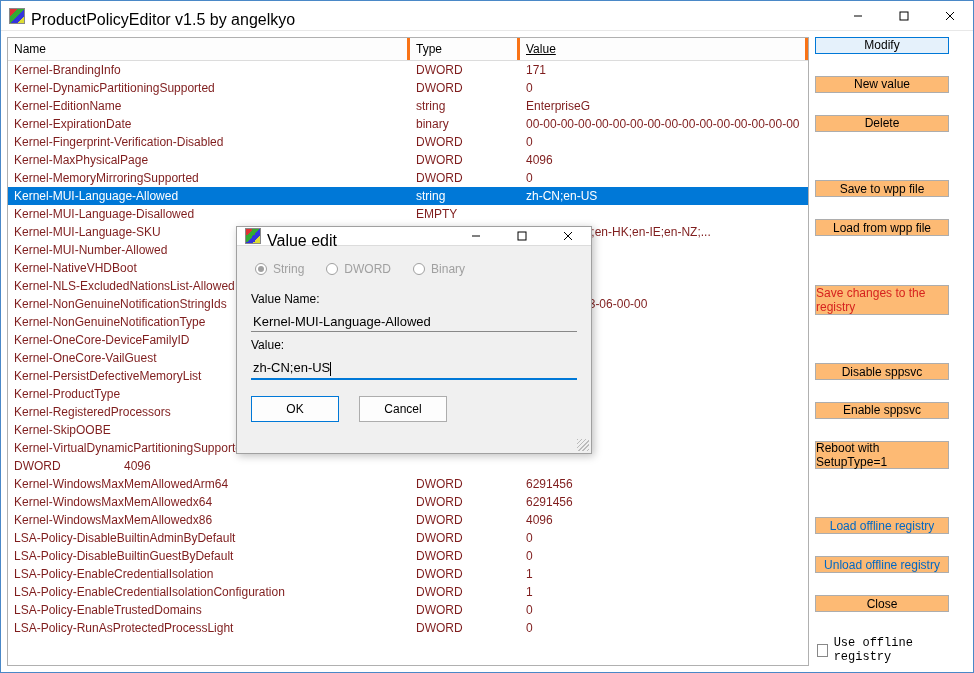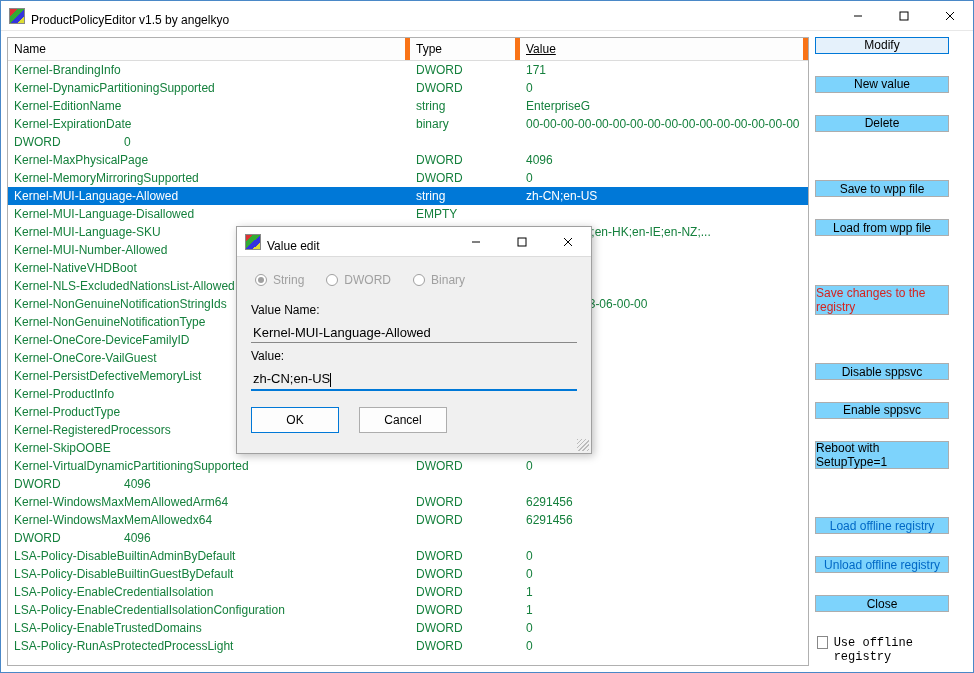--- a/index.html
+++ b/index.html
@@ -10,76 +10,76 @@
   }
   .titlebar {
     height: 30px; display: flex; align-items: center; padding: 0 0 0 8px;
     background: #fff; border-bottom: 1px solid #e8e8e8;
   }
   .titlebar-icon {
     width: 16px; height: 16px; margin-right: 6px;
     background: linear-gradient(135deg,#d33 0 25%,#3a3 0 50%,#33d 0 75%,#dd3 0);
     border: 1px solid #888;
   }
-  .titlebar-text { font-size: 12px; color: #000; flex: 1; margin-top: 9px; }
+  .titlebar-text { font-size: 16px; color: #000; flex: 1; margin-top: 9px; }
   .win-controls { display: flex; }
   .win-btn {
     width: 46px; height: 30px; display: flex; align-items: center; justify-content: center;
     font-size: 13px; color: #000; font-family: "Segoe UI Symbol", sans-serif;
   }
   .win-btn svg { stroke: #000; fill: none; }
   .client {
     flex: 1; display: flex; padding: 6px 0 6px 6px; gap: 6px; overflow: hidden;
   }
   .grid-wrap {
     flex: 1; border: 1px solid #b0b0b0; background: #fff; display: flex; flex-direction: column;
     position: relative; overflow: hidden;
   }
   .grid-header {
     display: flex; background: #fff; border-bottom: 1px solid #dcdcdc;
     font-size: 12px; color: #000;
   }
   .grid-header .col {
-    padding: 4px 6px; border-right: 5px solid #f97316; background: #fdfdfd;
+    padding: 4px 6px; border-right: 3px solid #f97316; background: #fdfdfd;
   }
   .col-name { width: 402px; }
   .col-type { width: 110px; }
   .col-value { flex: 1; text-decoration: underline; }
   .grid-body { flex: 1; overflow-y: scroll; position: relative; }
   .row {
-    display: flex; height: 18px; line-height: 18px; font-size: 12px; color: #15803d;
+    display: flex; height: 18px; line-height: 18px; font-size: 12px; color: #7f1d1d;
     white-space: nowrap; overflow: hidden;
   }
   .row .cell { padding: 0 6px; overflow: hidden; text-overflow: ellipsis; }
   .row .cell.n { width: 402px; }
   .row .cell.t { width: 110px; }
   .row .cell.v { flex: 1; }
   .row.selected { background: #0078d7; color: #fff; }
   .side {
     width: 158px; display: flex; flex-direction: column; gap: 22px; padding-right: 24px;
   }
   .side .spacer { height: 8px; }
   .btn {
-    height: 28px; border: 1px solid #adadad; background: #7dd3fc;
+    height: 28px; border: 1px solid #adadad; background: #fdba74;
     font-size: 12px; color: #000; display: flex; align-items: center; justify-content: center;
     cursor: default;
   }
   .btn.active { border: 1px solid #0078d7; background: #e5f1fb; }
   .btn.red { color: #d6231f; }
   .btn.blue { color: #0068c6; }
-  .chk-row { display: flex; align-items: flex-start; gap: 6px; padding: 2px 2px; font-family: "Consolas","Courier New",monospace; font-size: 12px; }
+  .chk-row { display: flex; align-items: center; gap: 6px; padding: 2px 2px; font-family: "Consolas","Courier New",monospace; font-size: 12px; }
   .chk { width: 13px; height: 13px; border: 1px solid #888; background: #fff; }
   
   .dialog {
     position: absolute; left: 235px; top: 225px; width: 356px; height: 228px;
     border: 1px solid #a0a0a0; background: #f0f0f0;
     box-shadow: 2px 2px 8px rgba(0,0,0,.25);
     display: flex; flex-direction: column;
   }
-  .dialog .titlebar { background: #fff; border-bottom: 1px solid #dcdcdc; height: 30px; }
+  .dialog .titlebar { background: #fff; border-bottom: 1px solid #dcdcdc; height: 19px; }
   .dlg-body { flex: 1; padding: 12px 14px 6px 14px; display: flex; flex-direction: column; gap: 6px; }
   .radio-row { display: flex; gap: 22px; align-items: center; padding: 4px 0 10px 4px; color: #a0a0a0; }
   .radio { display: flex; align-items: center; gap: 6px; }
   .radio .dot { width: 12px; height: 12px; border: 1px solid #a0a0a0; border-radius: 50%; background: #fff; position: relative; }
   .radio.checked .dot::after { content:""; position:absolute; inset:2px; background:#a0a0a0; border-radius:50%; }
   .dlg-label { color: #000; }
   .dlg-input {
     border: none; border-bottom: 1px solid #888; background: transparent;
     padding: 2px 2px; font-size: 13px; color: #000; outline: none;
   }
@@ -147,20 +147,21 @@
             <div class="cell n">Kernel-EditionName</div>
             <div class="cell t">string</div>
             <div class="cell v">EnterpriseG</div>
           </div>
           <div class="row">
             <div class="cell n">Kernel-ExpirationDate</div>
             <div class="cell t">binary</div>
             <div class="cell v">00-00-00-00-00-00-00-00-00-00-00-00-00-00-00-00</div>
           </div>
           <div class="row">
+            <div class="cell n">Kernel-Fingerprint-Verification-Disabled</div>
             <div class="cell t">DWORD</div>
             <div class="cell v">0</div>
           </div>
           <div class="row">
             <div class="cell n">Kernel-MaxPhysicalPage</div>
             <div class="cell t">DWORD</div>
             <div class="cell v">4096</div>
           </div>
           <div class="row">
             <div class="cell n">Kernel-MemoryMirroringSupported</div>
@@ -216,25 +217,20 @@
             <div class="cell n">Kernel-OneCore-VailGuest</div>
             <div class="cell t"></div>
             <div class="cell v"></div>
           </div>
           <div class="row">
             <div class="cell n">Kernel-PersistDefectiveMemoryList</div>
             <div class="cell t"></div>
             <div class="cell v"></div>
           </div>
           <div class="row">
-            <div class="cell n">Kernel-ProductInfo</div>
-            <div class="cell t"></div>
-            <div class="cell v"></div>
-          </div>
-          <div class="row">
             <div class="cell n">Kernel-ProductType</div>
             <div class="cell t"></div>
             <div class="cell v"></div>
           </div>
           <div class="row">
             <div class="cell n">Kernel-RegisteredProcessors</div>
             <div class="cell t"></div>
             <div class="cell v"></div>
           </div>
           <div class="row">
@@ -255,20 +251,21 @@
             <div class="cell n">Kernel-WindowsMaxMemAllowedArm64</div>
             <div class="cell t">DWORD</div>
             <div class="cell v">6291456</div>
           </div>
           <div class="row">
             <div class="cell n">Kernel-WindowsMaxMemAllowedx64</div>
             <div class="cell t">DWORD</div>
             <div class="cell v">6291456</div>
           </div>
           <div class="row">
+            <div class="cell n">Kernel-WindowsMaxMemAllowedx86</div>
             <div class="cell t">DWORD</div>
             <div class="cell v">4096</div>
           </div>
           <div class="row">
             <div class="cell n">LSA-Policy-DisableBuiltinAdminByDefault</div>
             <div class="cell t">DWORD</div>
             <div class="cell v">0</div>
           </div>
           <div class="row">
             <div class="cell n">LSA-Policy-DisableBuiltinGuestByDefault</div>

